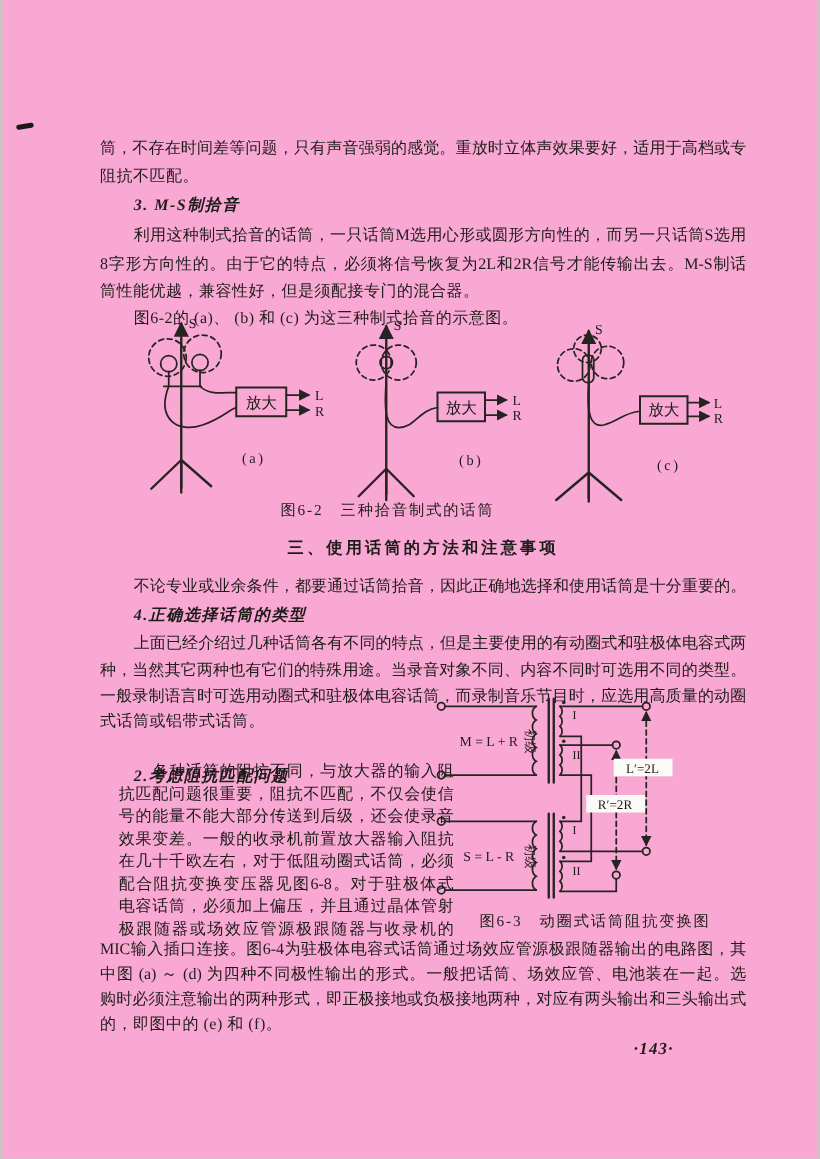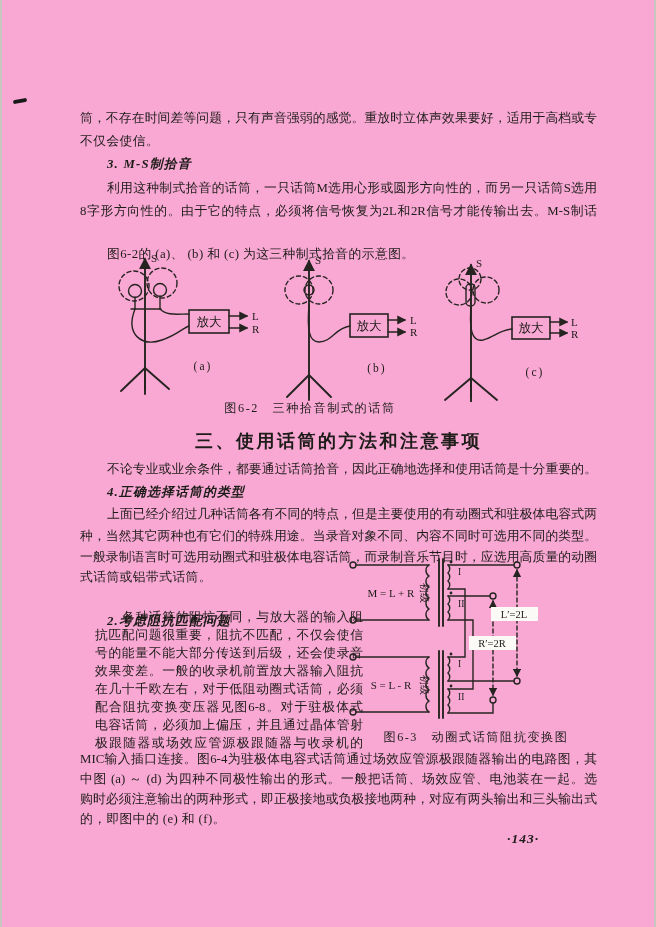--- a/index.html
+++ b/index.html
@@ -8,43 +8,44 @@
     background:#f9a8d4;overflow:hidden;
     font-family:"Liberation Serif","DejaVu Serif",serif;
     color:#1e1c19;
   }
   .ln{position:absolute;left:78px;width:517px;font-size:12.8px;line-height:18px;white-space:nowrap;letter-spacing:.4px;}
   .jf{white-space:normal;text-align:justify;text-align-last:justify;letter-spacing:0;}
   .ind{text-indent:27px;}
   .nw{width:268px;margin-left:15px;}
   .kai{font-style:italic;font-weight:600;letter-spacing:1.2px;}
   .sec-heading{position:absolute;left:78px;width:517px;text-align:center;
-    font-size:18px;font-weight:700;letter-spacing:2.5px;}
+    font-size:13px;font-weight:700;letter-spacing:2.5px;}
   .cap{position:absolute;text-align:center;font-size:12.2px;letter-spacing:1.5px;font-weight:400;}
   .pagenum{position:absolute;left:505px;top:831px;font-size:13.5px;font-weight:700;font-style:italic;letter-spacing:1px;}
   .figsvg{position:absolute;}
   .stray{position:absolute;background:#1a1a1a;border-radius:2px;}
   svg text{fill:#1e1c19;font-family:"Liberation Serif","DejaVu Serif",serif;}
   svg .wire{stroke:#262420;fill:none;stroke-width:1.4;stroke-linecap:round;}
   svg .thick{stroke-width:1.9;}
   svg .dash{stroke-dasharray:4 3;}
   svg .boxr{stroke:#262420;fill:none;stroke-width:1.6;}
 </style>
 </head>
 <body>
 
 <div class="page">
 
   <div class="stray" style="left:11px;top:99px;width:14px;height:4px;transform:rotate(-10deg);"></div>
 
   <div class="ln jf" style="top:109px">筒，不存在时间差等问题，只有声音强弱的感觉。重放时立体声效果要好，适用于高档或专</div>
-  <div class="ln" style="top:132px">不仅会使信。</div>
+  <div class="ln" style="top:132px">阻抗不匹配。</div>
   <div class="ln kai" style="top:155px;padding-left:27px;">3. M-S制拾音</div>
   <div class="ln jf ind" style="top:179px">利用这种制式拾音的话筒，一只话筒M选用心形或圆形方向性的，而另一只话筒S选用</div>
   <div class="ln jf" style="top:202px">8字形方向性的。由于它的特点，必须将信号恢复为2L和2R信号才能传输出去。M-S制话</div>
+  <div class="ln" style="top:224px">筒性能优越，兼容性好，但是须配接专门的混合器。</div>
   <div class="ln" style="top:245px;padding-left:27px;">图6-2的 (a)、 (b) 和 (c) 为这三种制式拾音的示意图。</div>
 
   <svg class="figsvg" style="left:85px;top:250px" width="520" height="152" viewBox="0 0 520 152">
     <defs>
       <marker id="arrA" viewBox="0 0 10 10" refX="8.5" refY="5" markerWidth="6.5" markerHeight="6.5" orient="auto-start-reverse">
         <path d="M0,0 L10,5 L0,10 z" fill="#262420"></path>
       </marker>
     </defs>
 
     <g>

